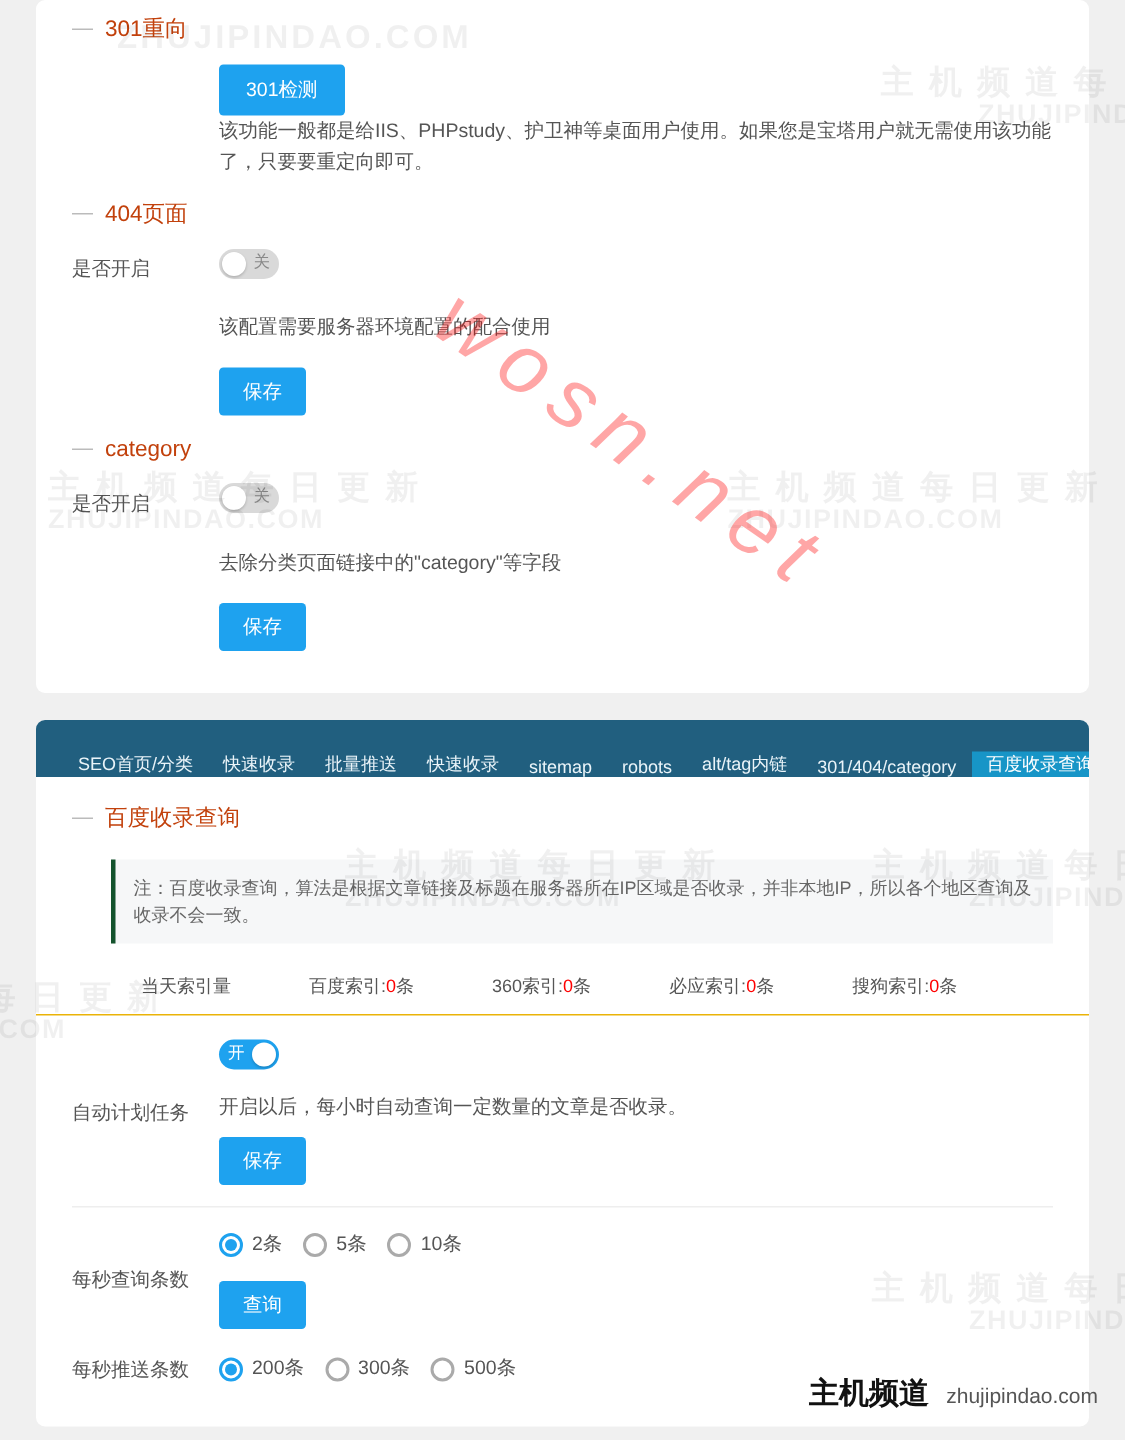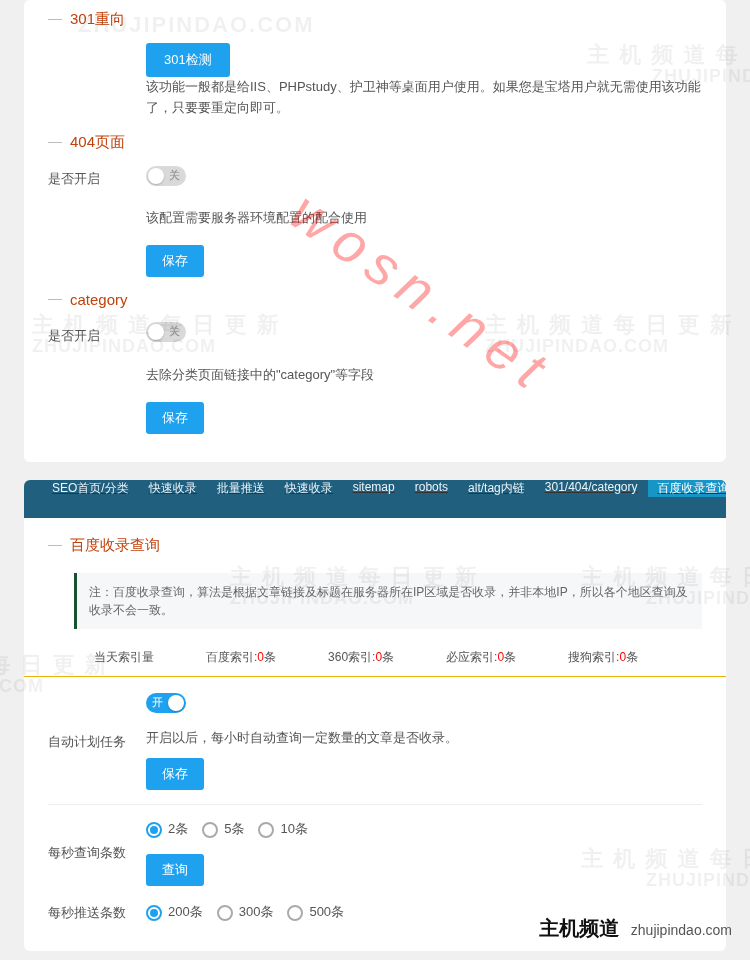--- a/index.html
+++ b/index.html
@@ -122,25 +122,24 @@
     right: 6px;
   }
   .toggle.on { background: #1ea2ef; }
   .toggle.on .knob { left: auto; right: 2px; }
   .toggle.on .label { left: 6px; right: auto; color: #fff; }
   .navbar {
     background: #215f7f;
     display: flex;
     padding: 0 0 0 18px;
     height: 38px;
-    align-items: flex-start;
+    align-items: flex-end;
     border-radius: 6px 6px 0 0;
     font-size: 12px;
     overflow: hidden;
-    text-decoration: underline;
   }
   .panel.with-nav { padding-top: 0; }
   .nav-item {
     color: #eaf4f9;
     padding: 0 10px;
     display: flex;
     align-items: center;
     cursor: pointer;
     white-space: nowrap;
   }

